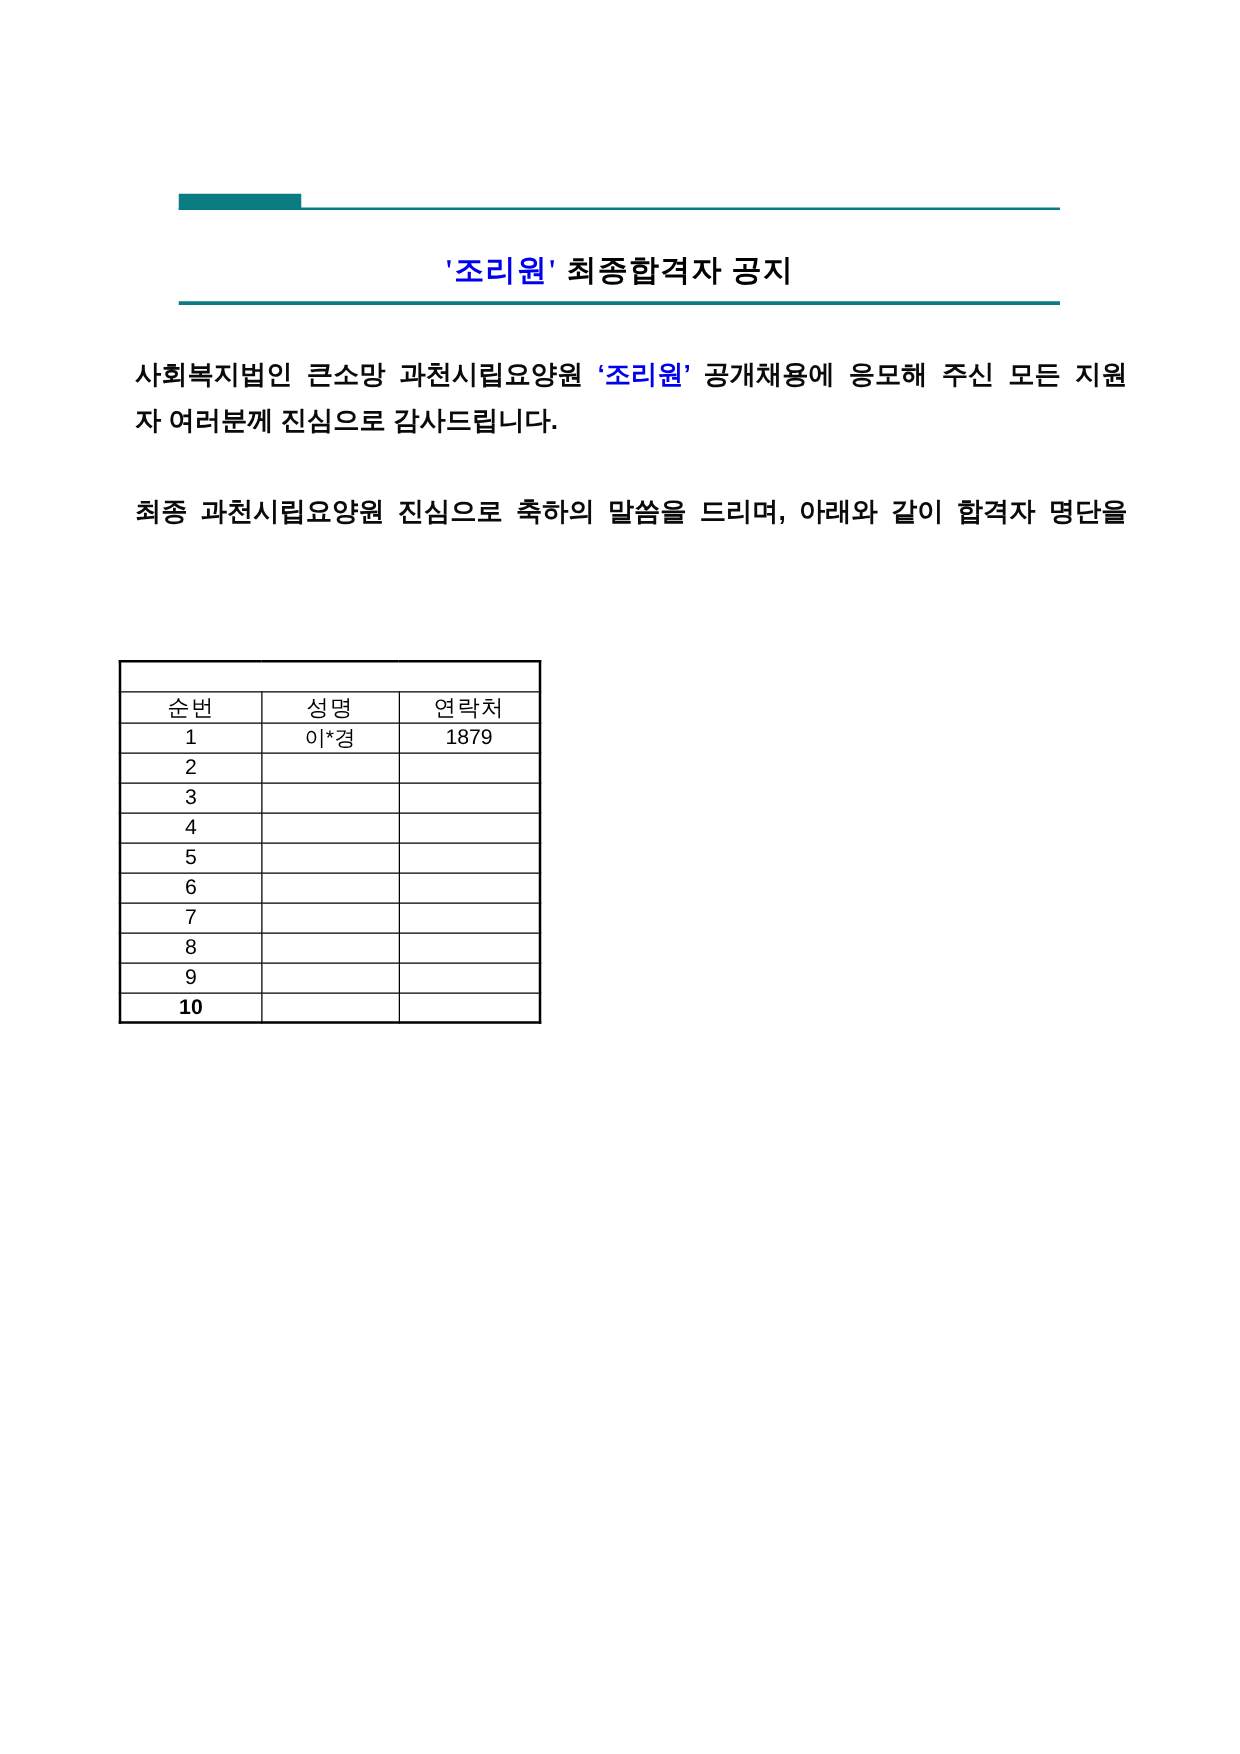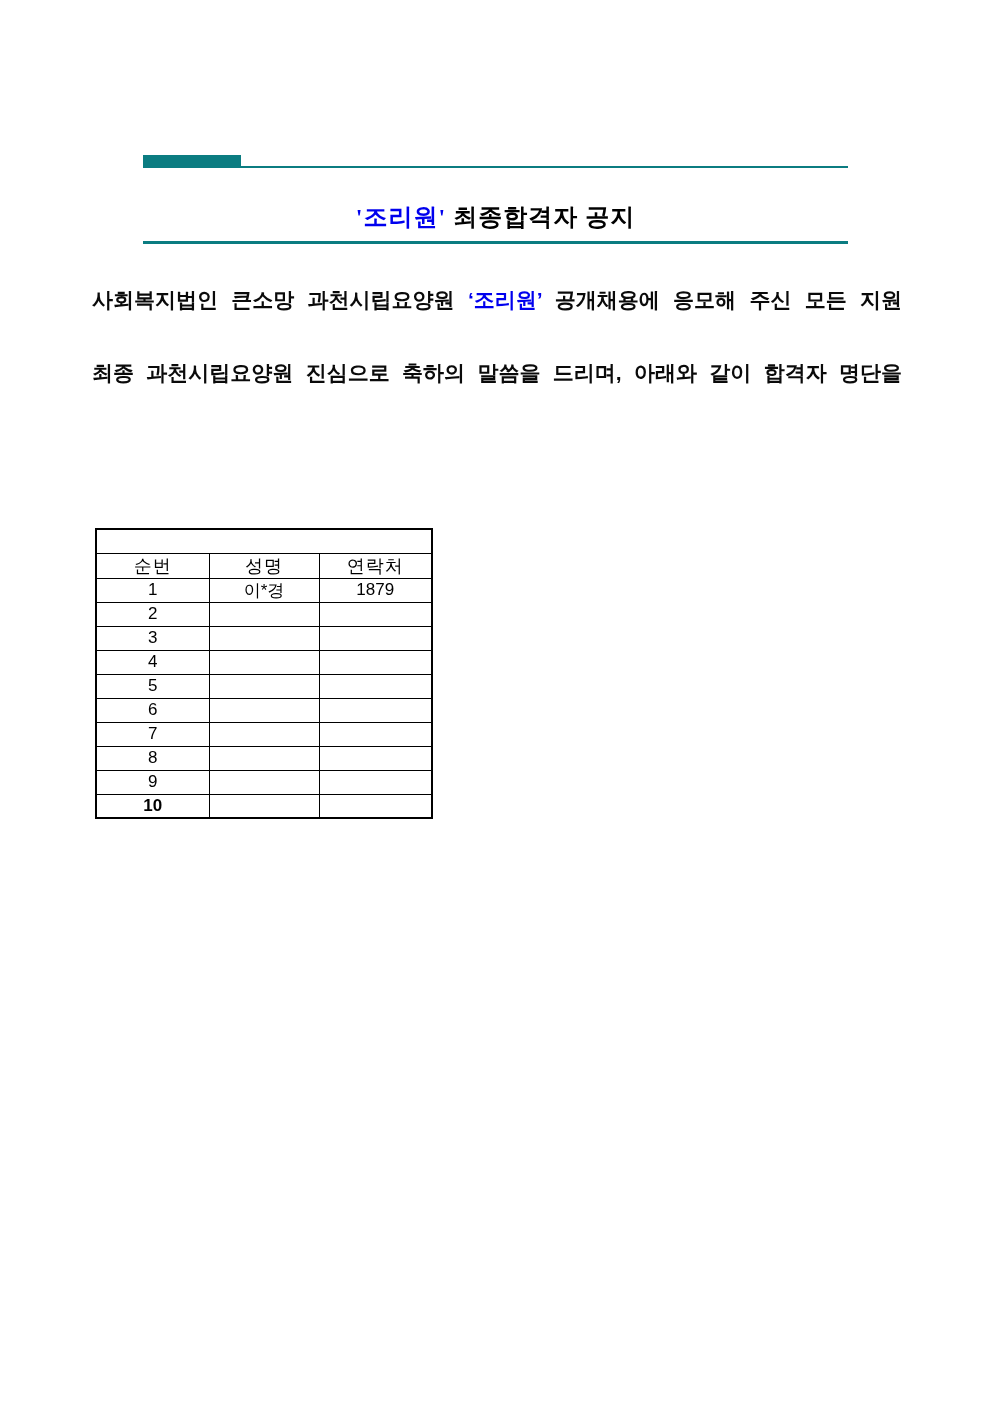--- a/index.html
+++ b/index.html
@@ -47,21 +47,21 @@
   }
   .blue{color:var(--quote-blue);}
   
   .body-text{
     position:absolute;left:92px;top:281px;width:810px;
     font-size:21px;font-weight:600;line-height:37px;
     color:#0a0a0a;
   }
   .para{display:block;}
   .para + .para{margin-top:36px;}
-  .tline{display:block;white-space:normal;}
+  .tline{display:block;white-space:normal;margin-left:16px;}
   .tline.fill{
     text-align:justify;
     text-align-last:justify;
   }
   
   .results-table{
     position:absolute;left:95px;top:528px;
     border-collapse:collapse;
     table-layout:fixed;
     font-size:17px;
@@ -94,20 +94,21 @@
   <div class="rule-thin"></div>
 
 
   <div class="doc-subtitle"><span class="blue">'조리원'</span><span> 최종합격자 공지</span></div>
 
   <div class="rule-thick"></div>
 
   <div class="body-text">
     <div class="para">
       <span class="tline fill"><span>사회복지법인 큰소망 과천시립요양원 </span><span class="blue">‘조리원’</span><span> 공개채용에 응모해 주신 모든 지원</span></span>
+      <span class="tline">자 여러분께 진심으로 감사드립니다.</span>
     </div>
 
     <div class="para">
       <span class="tline fill">최종 과천시립요양원 진심으로 축하의 말씀을 드리며, 아래와 같이 합격자 명단을</span>
     </div>
   </div>
 
   <table class="results-table">
     <colgroup>
       <col class="col-no">

